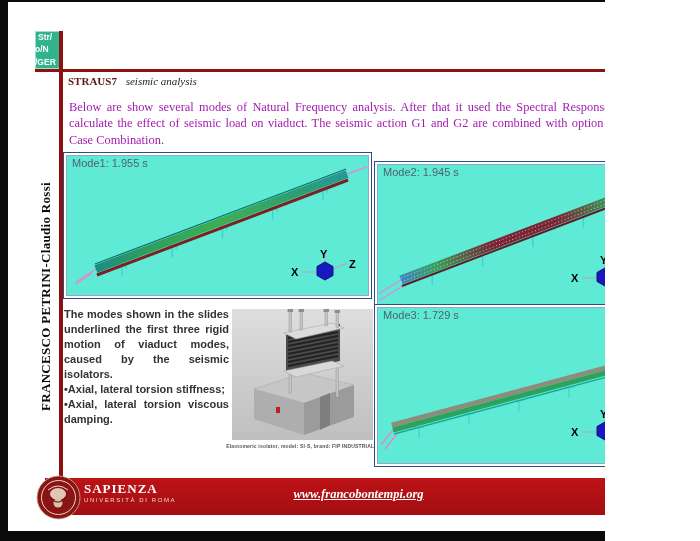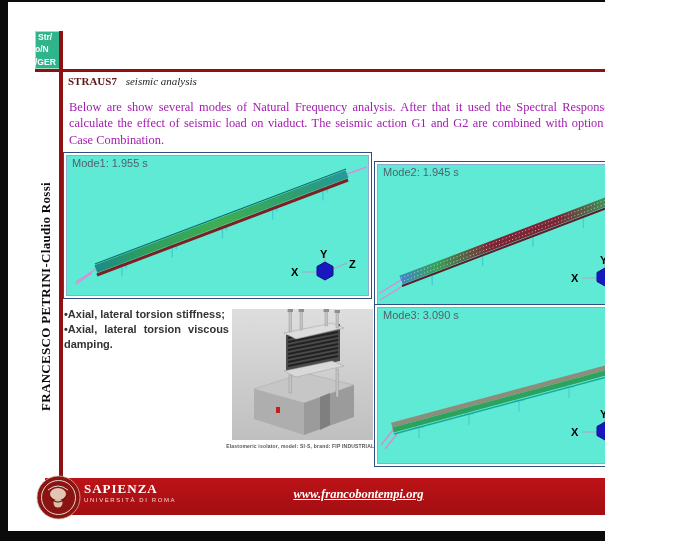--- a/index.html
+++ b/index.html
@@ -179,20 +179,21 @@
           <line x1="44" y1="21" x2="58" y2="15"></line>
       </g>
       <polygon points="36,14 44,18.5 44,27.5 36,32 28,27.5 28,18.5" fill="#1818c0" stroke="#101080"></polygon>
       <text x="2" y="28">X</text>
       <text x="31" y="10">Y</text>
       <text x="60" y="20">Z</text>
     </svg>
   </div>
 
   <div class="abs notes">
+    <p>The modes shown in the slides underlined the first three rigid motion of viaduct modes, caused by the seismic isolators.</p>
     <p>•Axial, lateral torsion stiffness;</p>
     <p>•Axial, lateral torsion viscous damping.</p>
   </div>
 
   <svg class="abs iso-img" viewBox="0 0 141 131">
     <defs>
       <linearGradient id="isog" x1="0" y1="0" x2="0" y2="1">
         <stop offset="0" stop-color="#dedede"></stop>
           <stop offset="1" stop-color="#bfbfbf"></stop>
       </linearGradient>
@@ -227,21 +228,21 @@
     <g fill="#8f8f8f">
       <rect x="55.6" y="0" width="5.4" height="3"></rect>
         <rect x="66.6" y="0" width="5.4" height="3"></rect>
       <rect x="91.6" y="0" width="5.4" height="3"></rect>
         <rect x="102.6" y="1" width="5.4" height="3"></rect>
     </g>
   </svg>
   <div class="abs iso-caption">Elastomeric isolator, model: SI-S, brand: FIP INDUSTRIALE</div>
 
   <div class="vpanel p-mode3">
-    <span class="mode-label">Mode3: 3.090 s</span>
+    <span class="mode-label">Mode3: 1.729 s</span>
     <svg class="beam-svg" viewBox="0 0 286 153" preserveAspectRatio="none">
       <path d="M14,121 l-12,15 M18,125 l-12,15 M264,54 l16,-6" stroke="#d98ad0" stroke-width="1.4" fill="none"></path>
       <g stroke="#4fd2d2" stroke-width="1.4" fill="none">
         <path d="M35,118.3 h10 M40,118.3 v11"></path>
         <path d="M85,104.9 h10 M90,104.9 v11"></path>
         <path d="M135,91.5 h10 M140,91.5 v11"></path>
         <path d="M185,78.1 h10 M190,78.1 v11"></path>
         <path d="M230,66 h10 M235,66 v11"></path>
       </g>
       <line x1="12.7" y1="116.2" x2="262.7" y2="49.2" stroke="#8d8d7c" stroke-width="5"></line>

